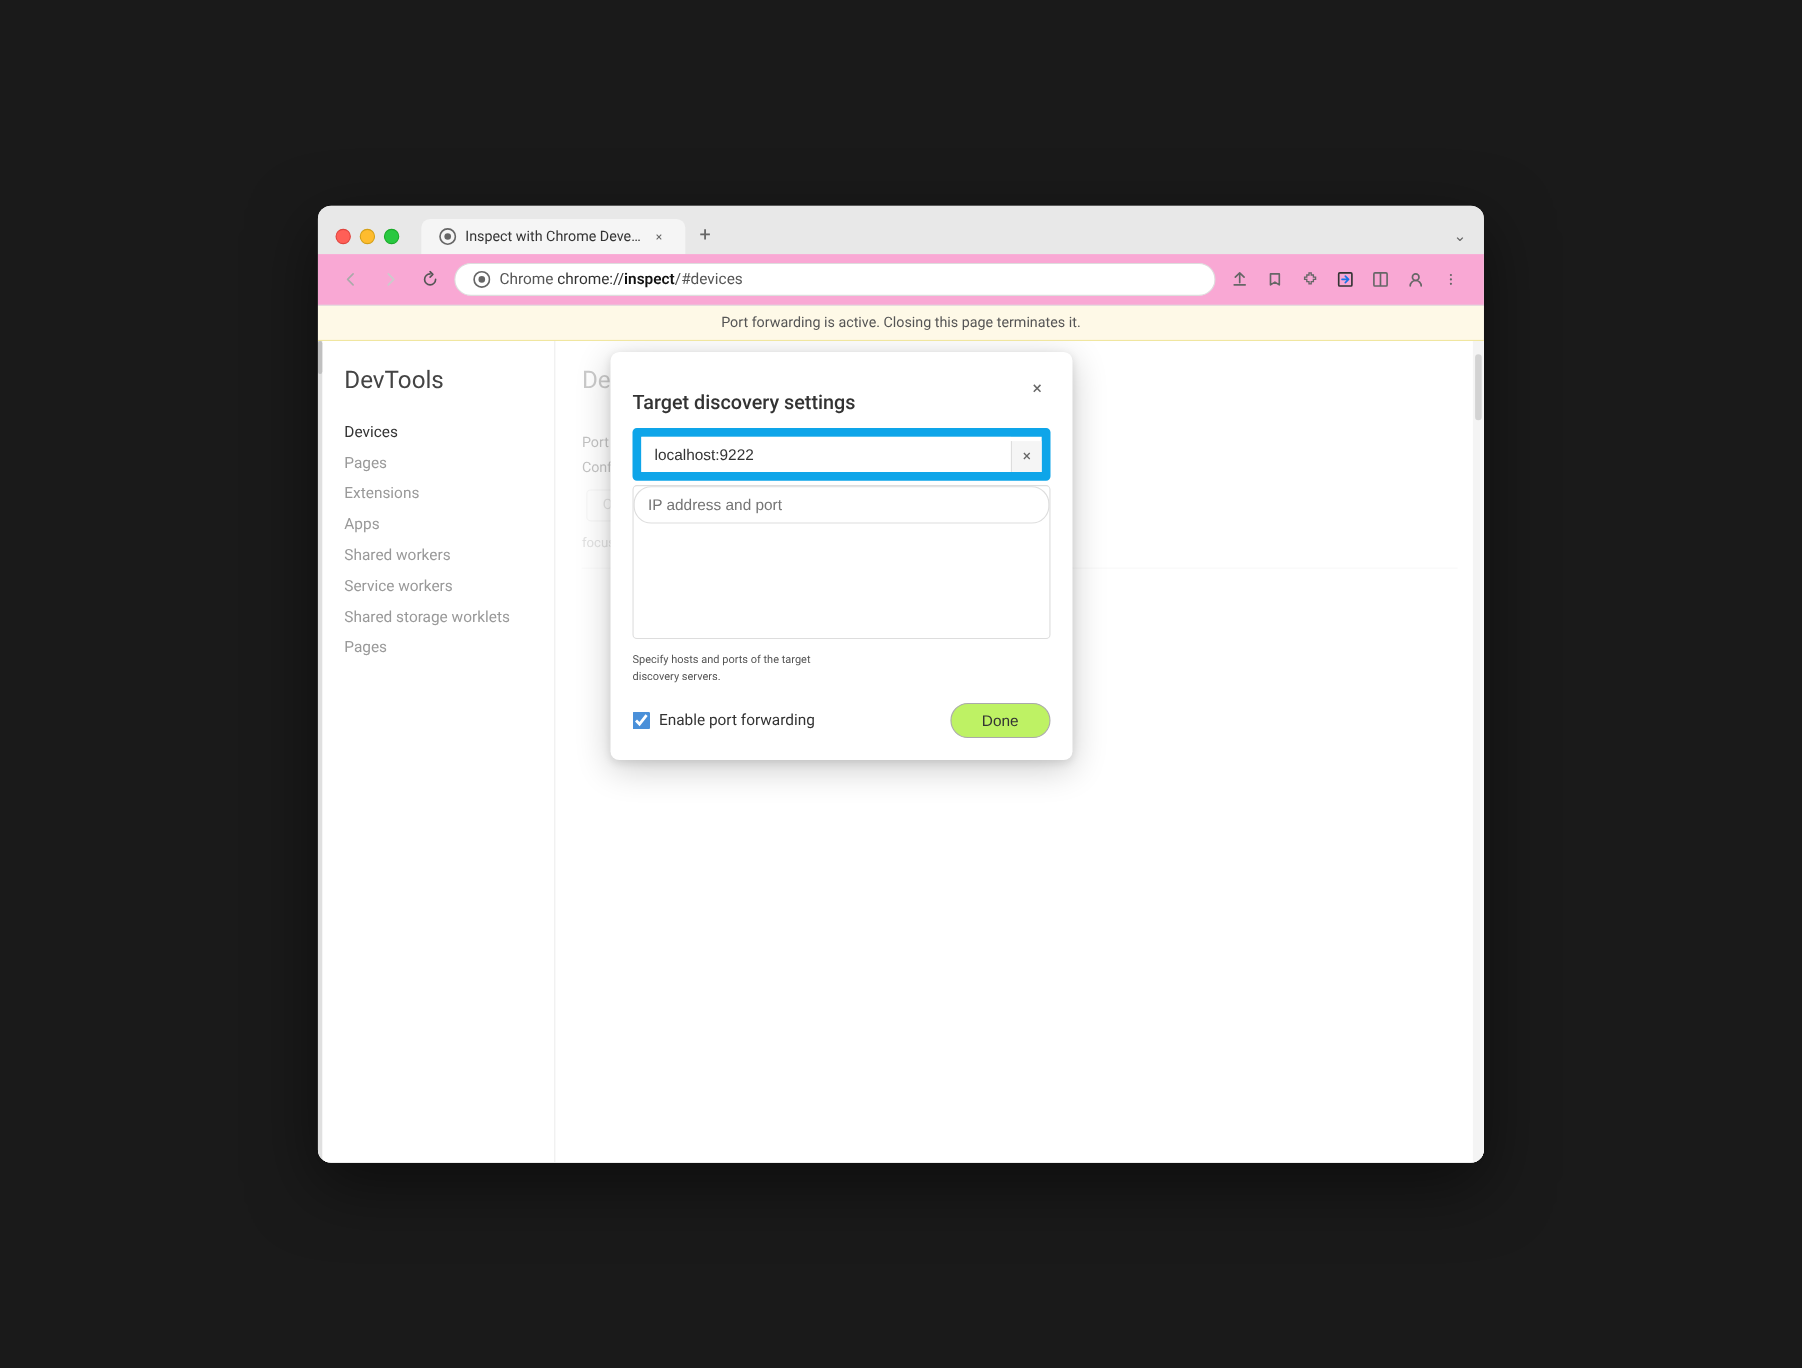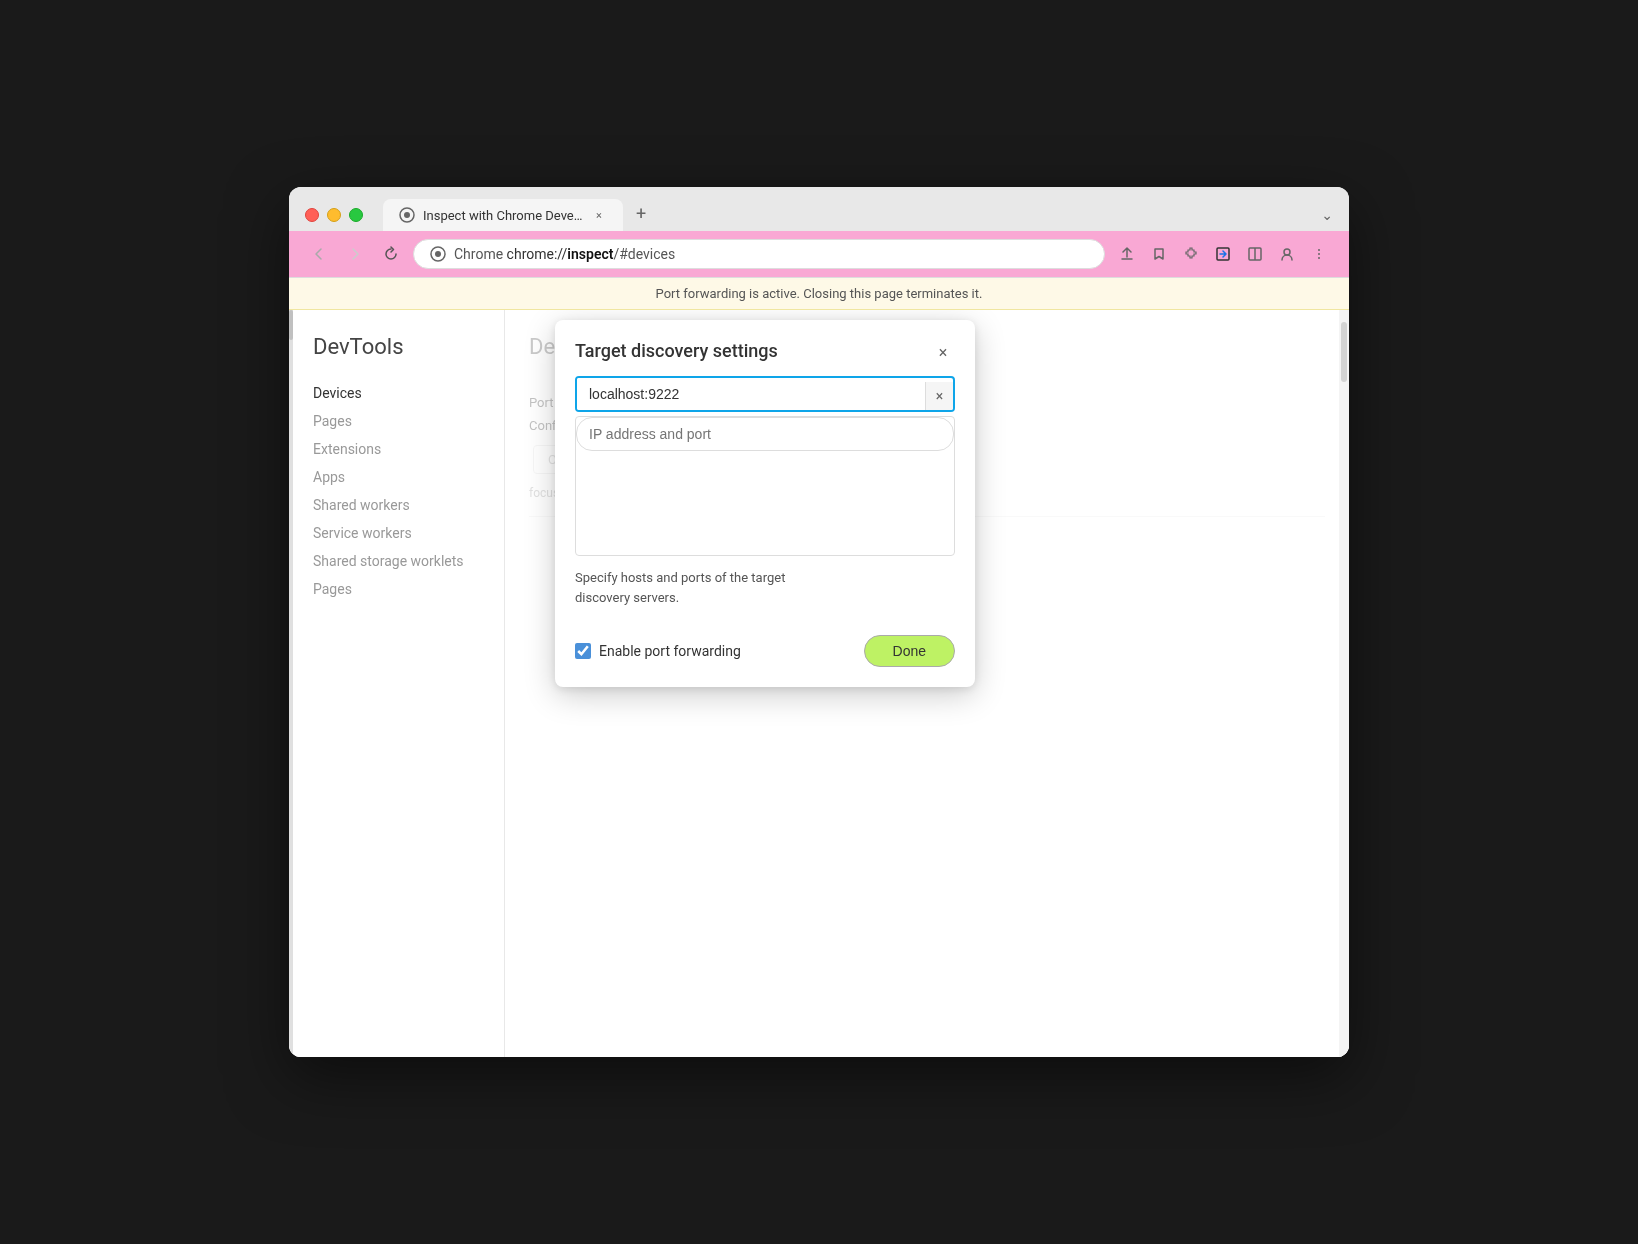--- a/index.html
+++ b/index.html
@@ -308,20 +308,21 @@
       padding: 20px 20px 12px;
       display: flex;
       justify-content: space-between;
       align-items: flex-start;
     }
 
     .modal-title {
       font-size: 18px;
       font-weight: 500;
       color: #333;
+      margin-top: 16px;
     }
 
     .modal-close {
       width: 24px;
       height: 24px;
       display: flex;
       align-items: center;
       justify-content: center;
       color: #666;
       font-size: 16px;
@@ -330,21 +331,21 @@
     }
 
     .modal-body {
       padding: 0 20px 20px;
     }
 
     
     .input-row {
       display: flex;
       align-items: flex-end;
-      border: 2px solid #0ea5e9;
+      border: 8px solid #0ea5e9;
       border-radius: 4px;
       margin-bottom: 4px;
       overflow: hidden;
     }
 
     .input-row input {
       flex: 1;
       padding: 8px 12px;
       border: none;
       outline: none;
@@ -383,24 +384,24 @@
     .entries-area {
       border: 1px solid #ddd;
       border-radius: 4px;
       min-height: 140px;
       background: white;
       margin-bottom: 12px;
     }
 
     
     .description-text {
-      font-size: 13px;
+      font-size: 10px;
       color: #555;
       line-height: 1.5;
-      margin-bottom: 28px;
+      margin-bottom: 16px;
     }
 
     
     .modal-footer {
       display: flex;
       align-items: center;
       justify-content: space-between;
       gap: 40px;
     }
 

